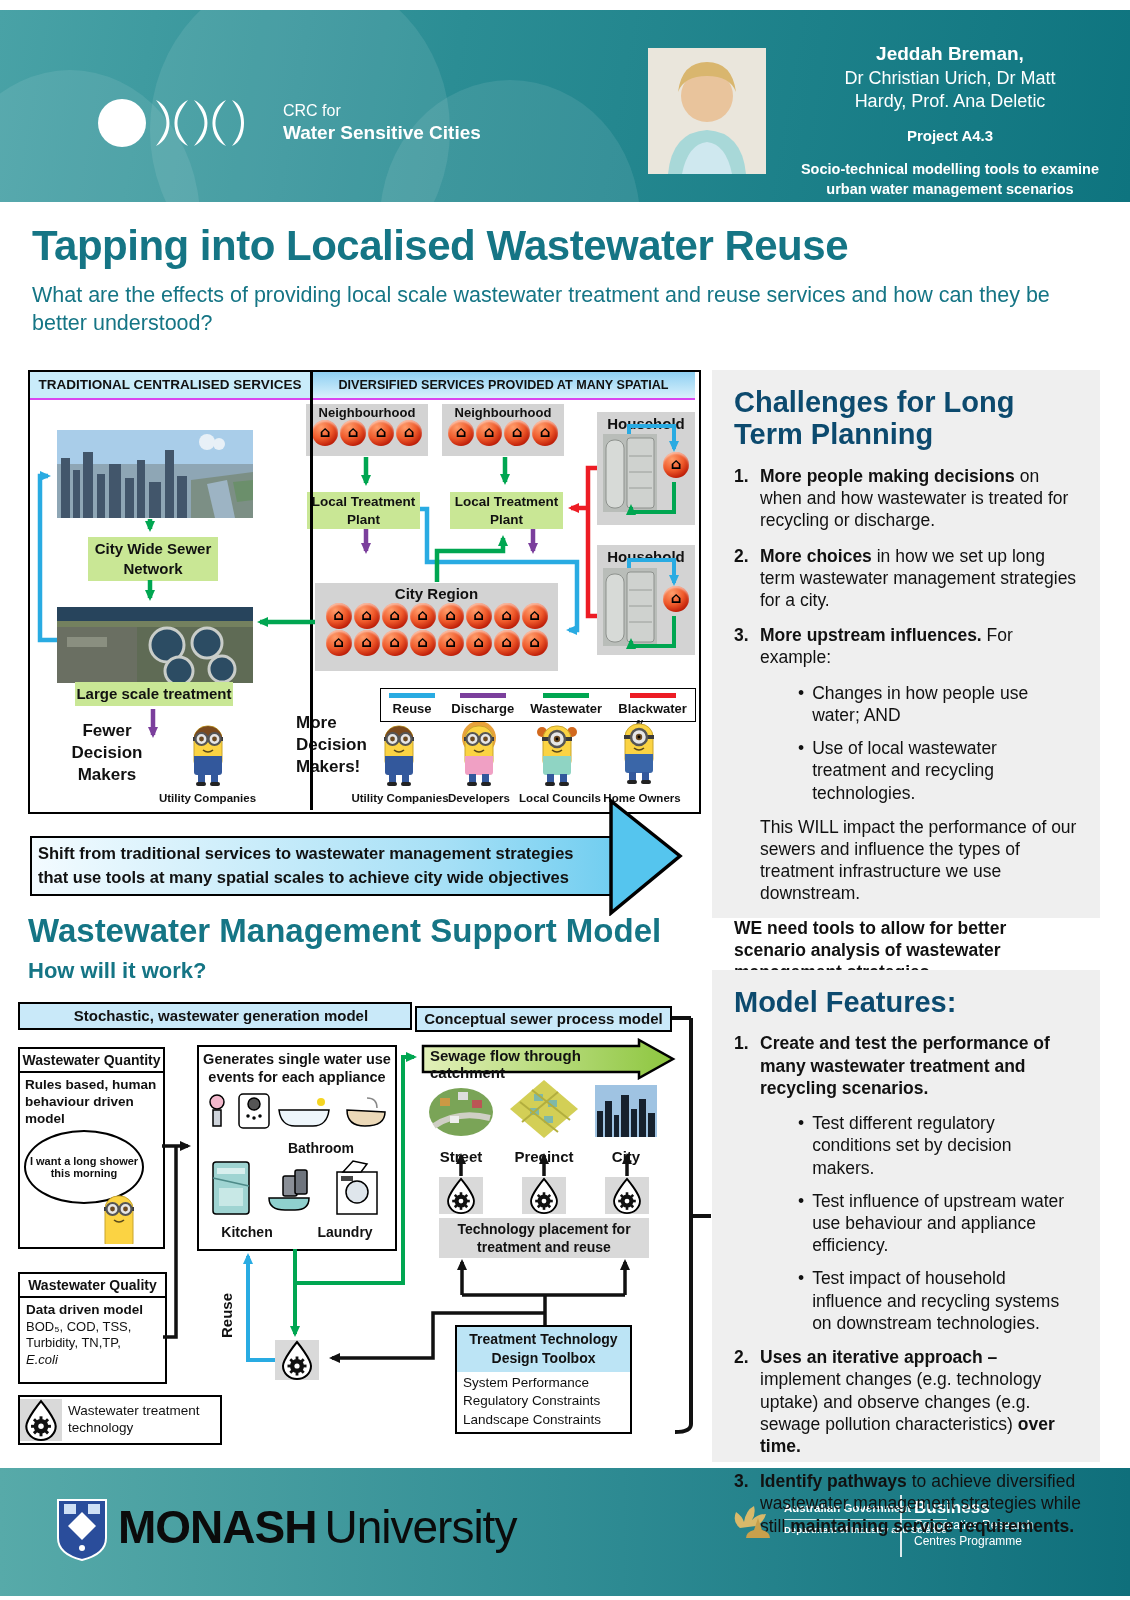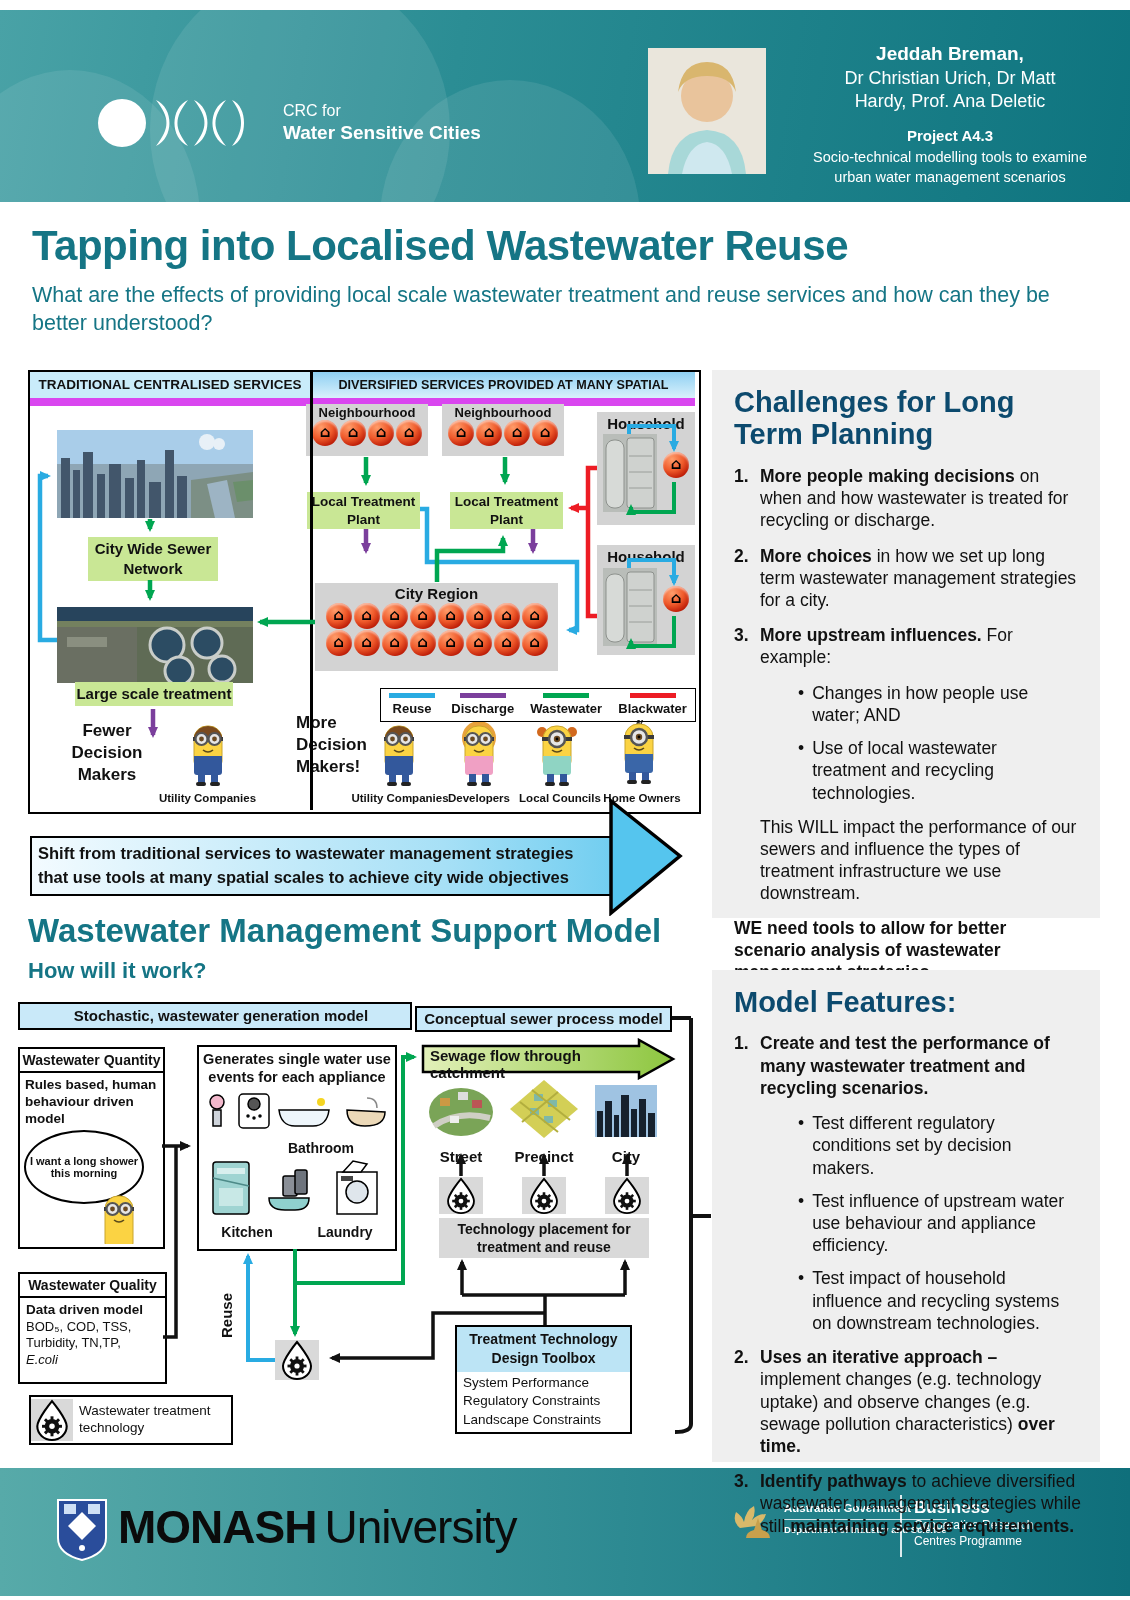--- a/index.html
+++ b/index.html
@@ -9,29 +9,29 @@
   
   .banner{left:0;top:10px;width:1130px;height:192px;
           background:linear-gradient(100deg,#49a2a6 0%,#2b8d94 40%,#0e747f 100%);overflow:hidden;}
   .wave{position:absolute;border-radius:50%;background:rgba(255,255,255,0.09);}
   .crc-text1{left:283px;top:92px;color:#fff;font-size:16px;font-weight:400;}
   .crc-text2{left:283px;top:112px;color:#fff;font-size:19px;font-weight:700;}
   .authors{left:800px;top:32px;width:300px;text-align:center;color:#fff;}
   .authors .a1{font-size:19px;font-weight:700;line-height:1.3;}
   .authors .a2{font-size:18px;line-height:1.3;}
   .proj{font-size:15px;font-weight:700;margin-top:14px;}
-  .projdesc{font-size:14.5px;line-height:1.35;margin-top:4px;}
+  .projdesc{font-size:14.5px;line-height:1.35;margin-top:16px;font-weight:bold;}
   .portrait{left:648px;top:38px;width:118px;height:126px;background:#e9e5da;overflow:hidden;}
   
   .title{left:32px;top:222px;width:1060px;font-size:42px;font-weight:700;color:#157585;letter-spacing:-0.5px;}
   .subtitle{left:32px;top:282px;width:1020px;font-size:21.5px;font-weight:500;color:#157585;line-height:1.3;}
   
   .tbox{left:28px;top:370px;width:669px;height:440px;border:2.5px solid #000;background:#fff;}
   .tdivider{left:310px;top:370px;width:2.5px;height:440px;background:#000;z-index:3;}
-  .phead{background:#c9ecfa;border-bottom:8px solid #d946ef;font-weight:700;text-align:center;}
+  .phead{background:#c9ecfa;border-bottom:2px solid #d946ef;font-weight:700;text-align:center;}
   .phead.left{left:30px;top:372px;width:280px;height:26px;font-size:13.5px;line-height:26px;}
   .phead.right{left:312px;top:372px;width:383px;height:26px;font-size:12.6px;line-height:26px;
                background:linear-gradient(180deg,#8fd0f2,#d9f1fc);}
   .greenbox{background:#c9e795;font-weight:700;text-align:center;z-index:2;}
   .greybox{background:#d3d3d3;z-index:2;}
   .gtitle{font-weight:700;text-align:center;}
   .house{display:inline-block;width:26px;height:26px;border-radius:50%;margin:0 1px;
          background:radial-gradient(circle at 35% 28%,#ff9d6b,#ef5a2b 45%,#c02009 75%,#8f1506);
          color:#000;font-family:"DejaVu Sans",sans-serif;font-size:15px;font-weight:700;
          text-align:center;line-height:25px;box-shadow:inset 0 2px 2px rgba(255,255,255,.5);}
@@ -492,21 +492,21 @@
   <div class="abs wbox" style="left:18px;top:1272px;width:145px;height:108px;">
     <div class="boxhdr" style="font-size:14px;height:22px;line-height:22px;">Wastewater Quality</div>
     <div style="padding:3px 6px;font-size:13px;line-height:1.3;">
       <div style="font-weight:700;font-size:13.5px;">Data driven model</div>
       <div>BOD₅, COD, TSS,</div>
       <div>Turbidity, TN,TP,</div>
       <div style="font-style:italic;">E.coli</div>
     </div>
   </div>
 
-  <div class="abs" style="left:29px;top:1395px;width:200px;height:46px;border:2px solid #000;background:#fff;z-index:2;display:flex;align-items:center;">
+  <div class="abs" style="left:18px;top:1395px;width:200px;height:46px;border:2px solid #000;background:#fff;z-index:2;display:flex;align-items:center;">
     <div class="greych" style="width:42px;height:42px;flex:none;">
       <svg width="42" height="42" viewBox="0 0 40 40">
           <use href="#gearDrop"></use>
         </svg>
       </div>
     <div style="font-size:13.5px;line-height:1.25;padding-left:6px;">Wastewater treatment technology</div>
   </div>
 
   <div class="abs panel" style="top:370px;height:548px;">
     <div class="panel-inner">

